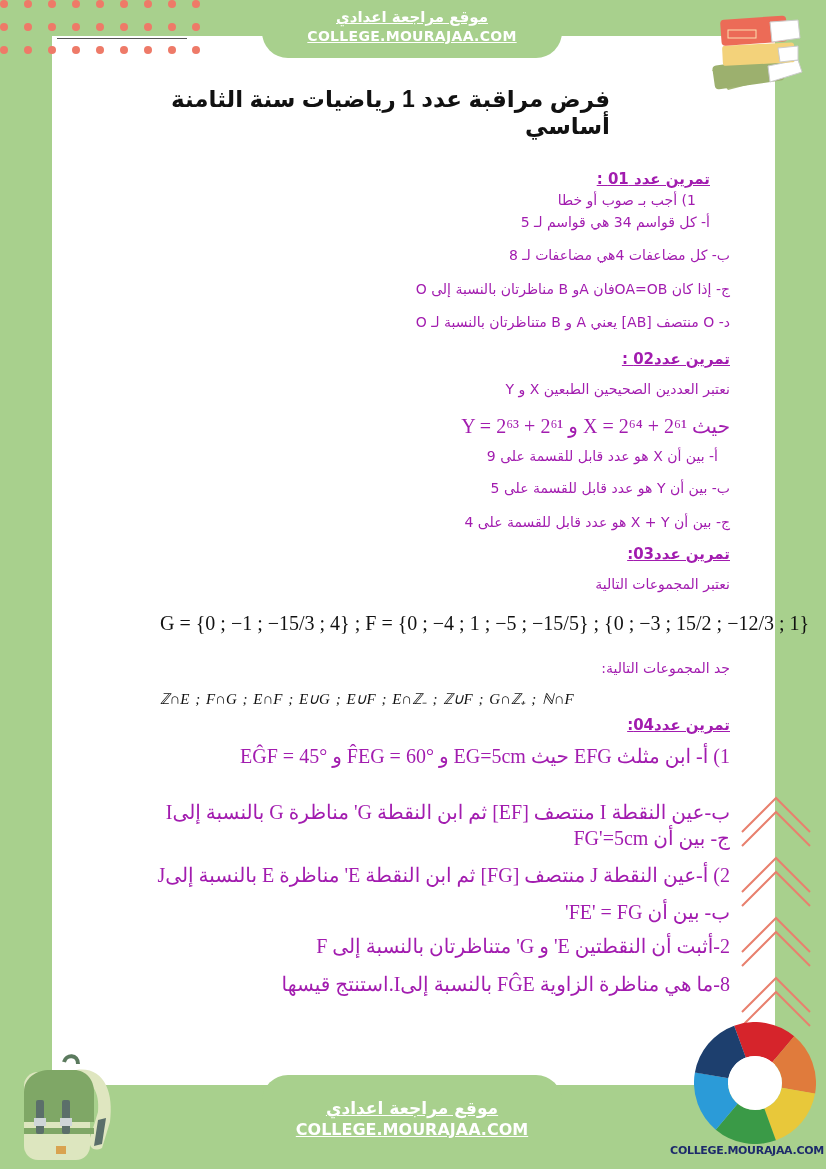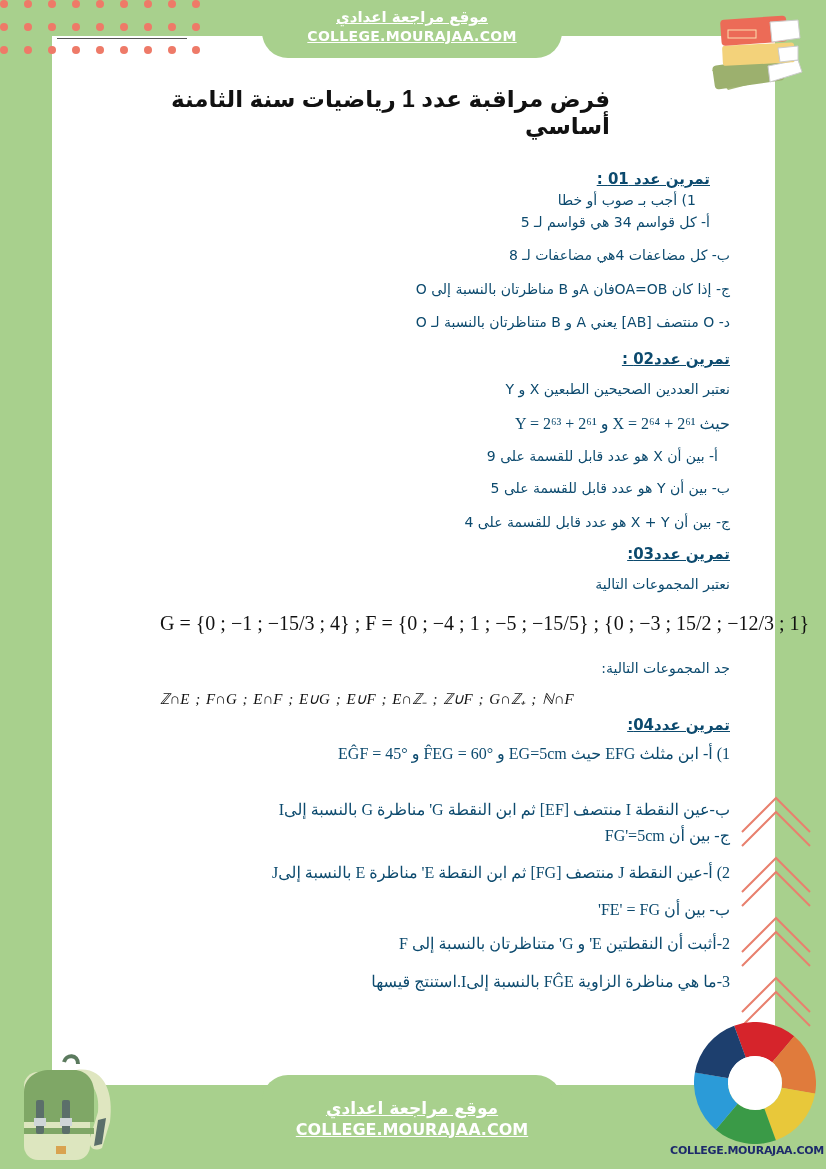--- a/index.html
+++ b/index.html
@@ -5,24 +5,24 @@
   html,body{margin:0;padding:0;}
   body{width:826px;height:1169px;position:relative;overflow:hidden;background:#a8d08d;font-family:"Liberation Serif","DejaVu Serif",serif;color:#111;}
   .page{position:absolute;left:52px;top:36px;width:723px;height:1049px;background:#fff;}
   .dots{position:absolute;left:0;top:0;width:200px;height:60px;}
   .dot{position:absolute;width:8px;height:8px;border-radius:50%;background:#ee7a68;}
   .rule-top{position:absolute;left:57px;top:38px;width:130px;height:1px;background:#555;}
   .tab{position:absolute;left:262px;top:0;width:300px;height:58px;background:#a8d08d;border-radius:0 0 26px 26px;text-align:center;color:#fff;font-family:"DejaVu Sans",sans-serif;}
   .tab .ar{font-size:15px;font-weight:bold;text-decoration:underline;margin-top:8px;line-height:19px;}
   .tab .en{font-size:14px;font-weight:bold;text-decoration:underline;line-height:18px;letter-spacing:0.3px;}
   .title{position:absolute;left:150px;top:86px;width:460px;text-align:right;direction:rtl;font-family:"Liberation Sans","DejaVu Sans",sans-serif;font-weight:bold;font-size:23px;}
-  .content{position:absolute;direction:rtl;text-align:right;font-family:"DejaVu Sans",sans-serif;font-size:14px;color:#0c4a6e;}
+  .content{position:absolute;direction:rtl;text-align:right;font-family:"DejaVu Sans",sans-serif;font-size:14px;color:#a21caf;}
   .line{position:absolute;right:0;white-space:nowrap;}
   .heading{font-weight:bold;text-decoration:underline;font-size:15px;}
-  .math{font-family:"Liberation Serif","DejaVu Serif",serif;font-size:16px;}
+  .math{font-family:"Liberation Serif","DejaVu Serif",serif;font-size:20px;}
   .sets{position:absolute;left:160px;top:612px;width:580px;font-family:"Liberation Serif",serif;font-size:20px;white-space:nowrap;direction:ltr;}
   .ops{position:absolute;left:160px;top:688px;width:580px;font-family:"Liberation Serif",serif;font-style:italic;font-size:15px;white-space:nowrap;direction:ltr;word-spacing:2px;}
   .bottom{position:absolute;left:262px;top:1075px;width:300px;height:94px;background:#a8d08d;border-radius:26px 26px 0 0;text-align:center;color:#fff;font-family:"DejaVu Sans",sans-serif;}
   .bottom .ar{font-size:17px;font-weight:bold;text-decoration:underline;margin-top:22px;line-height:22px;}
   .bottom .en{font-size:16px;font-weight:bold;text-decoration:underline;line-height:22px;}
   .books{position:absolute;left:698px;top:8px;width:110px;height:90px;}
   .chev{position:absolute;left:738px;width:76px;height:56px;}
   .wheel{position:absolute;left:694px;top:1022px;width:122px;height:122px;}
   .wheel-label{position:absolute;left:668px;top:1144px;width:158px;text-align:center;font-family:"DejaVu Sans",sans-serif;font-weight:bold;font-size:11px;color:#1d2a6b;letter-spacing:-0.3px;}
   .bag{position:absolute;left:14px;top:1052px;width:100px;height:112px;}
@@ -110,21 +110,21 @@
 <div class="ops">ℤ∩E  ;  F∩G ;  E∩F ;  E∪G  ;  E∪F  ; E∩ℤ₋  ;  ℤ∪F ;  G∩ℤ₊ ;  ℕ∩F</div>
 
 <div class="content" style="left:300px;top:716px;width:430px;height:280px;">
   <div class="line heading" style="top:0">تمرين عدد04:</div>
   <div class="line math" style="top:28px">1) أ- ابن مثلث EFG حيث EG=5cm و F̂EG = 60° و EĜF = 45°</div>
   <div class="line math" style="top:84px">ب-عين النقطة I منتصف [EF] ثم ابن النقطة G' مناظرة G بالنسبة إلىI</div>
   <div class="line math" style="top:110px">ج- بين أن FG'=5cm</div>
   <div class="line math" style="top:147px">2) أ-عين النقطة  J منتصف [FG] ثم ابن النقطة E' مناظرة E بالنسبة إلىJ</div>
   <div class="line math" style="top:184px">ب- بين أن   FE' = FG'</div>
   <div class="line math" style="top:218px">2-أثبت أن النقطتين  E' و G' متناظرتان بالنسبة  إلى F</div>
-  <div class="line math" style="top:256px">3-ما هي مناظرة الزاوية FĜE بالنسبة إلىI.استنتج قيسها</div>
+  <div class="line math" style="top:256px">8-ما هي مناظرة الزاوية FĜE بالنسبة إلىI.استنتج قيسها</div>
 </div>
 
 <svg class="chev" style="top:792px" viewBox="0 0 76 56">
     <polyline points="4,40 38,6 72,40" fill="none" stroke="#e8806e" stroke-width="2"></polyline>
     <polyline points="4,54 38,20 72,54" fill="none" stroke="#e8806e" stroke-width="2"></polyline>
   </svg>
 <svg class="chev" style="top:852px" viewBox="0 0 76 56">
     <polyline points="4,40 38,6 72,40" fill="none" stroke="#e8806e" stroke-width="2"></polyline>
     <polyline points="4,54 38,20 72,54" fill="none" stroke="#e8806e" stroke-width="2"></polyline>
   </svg>

